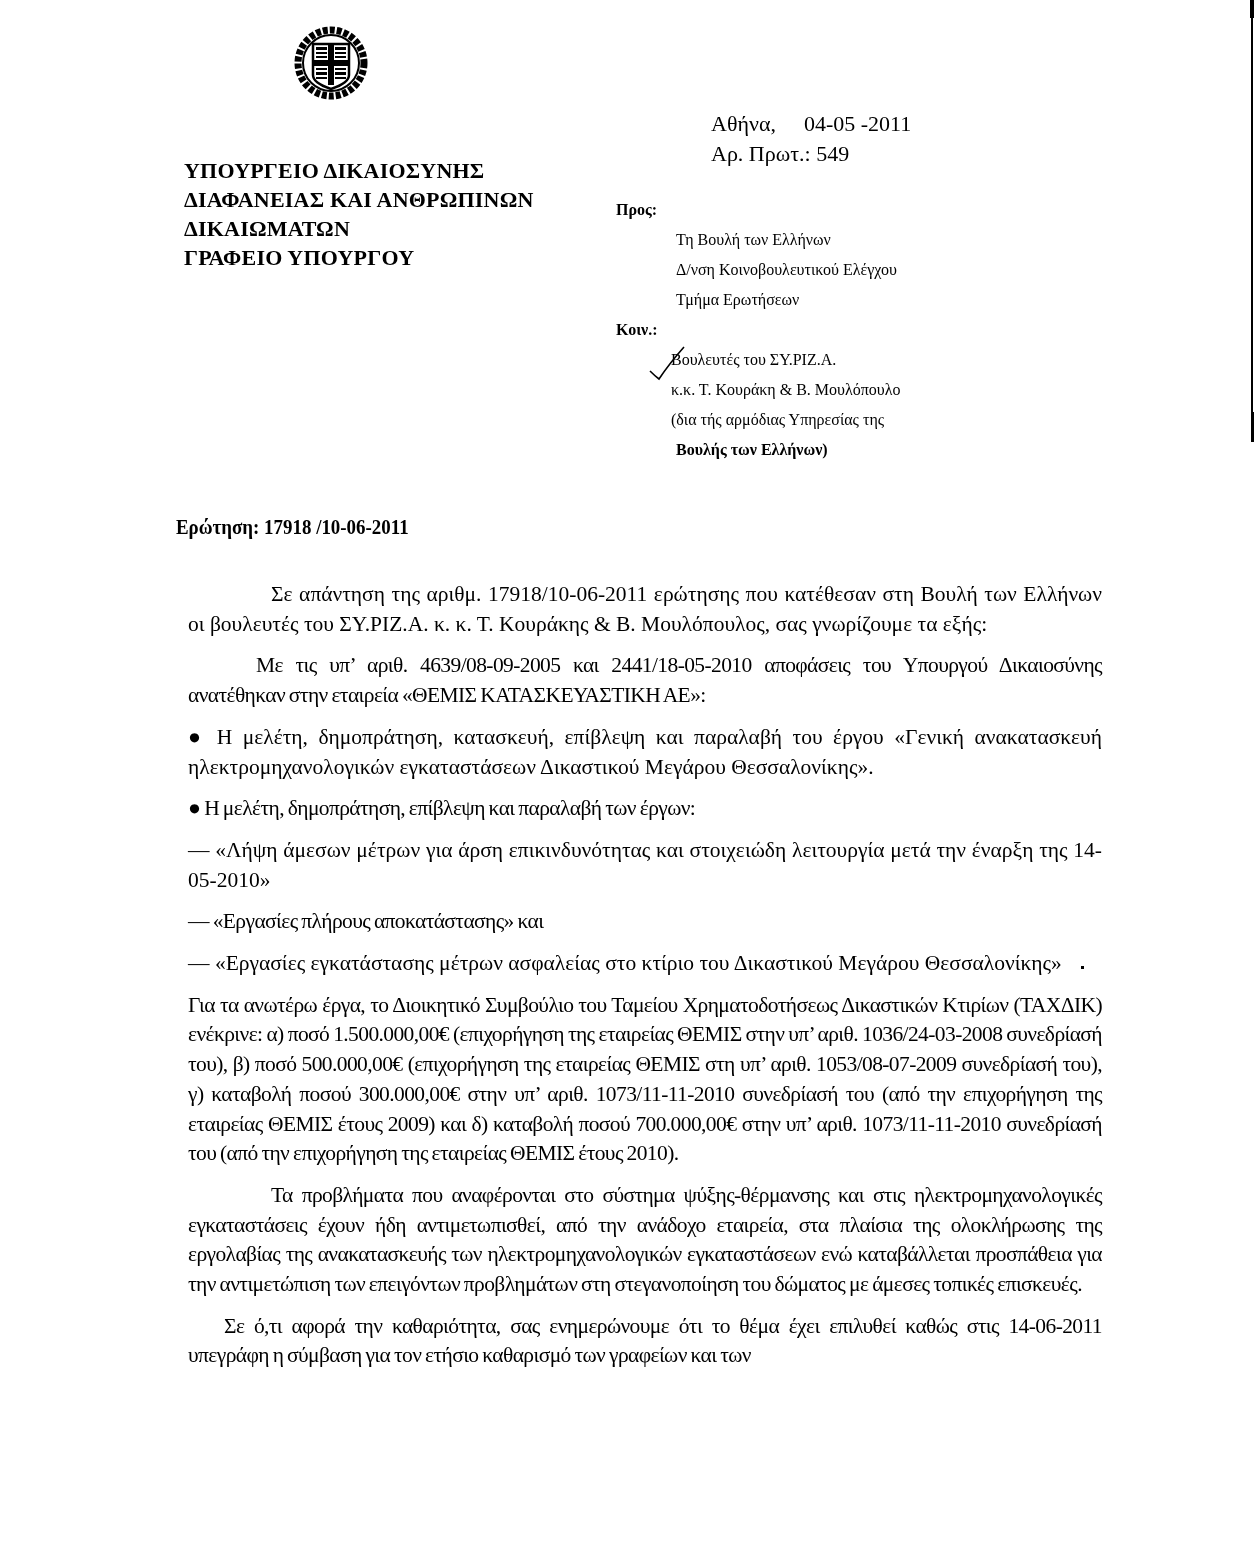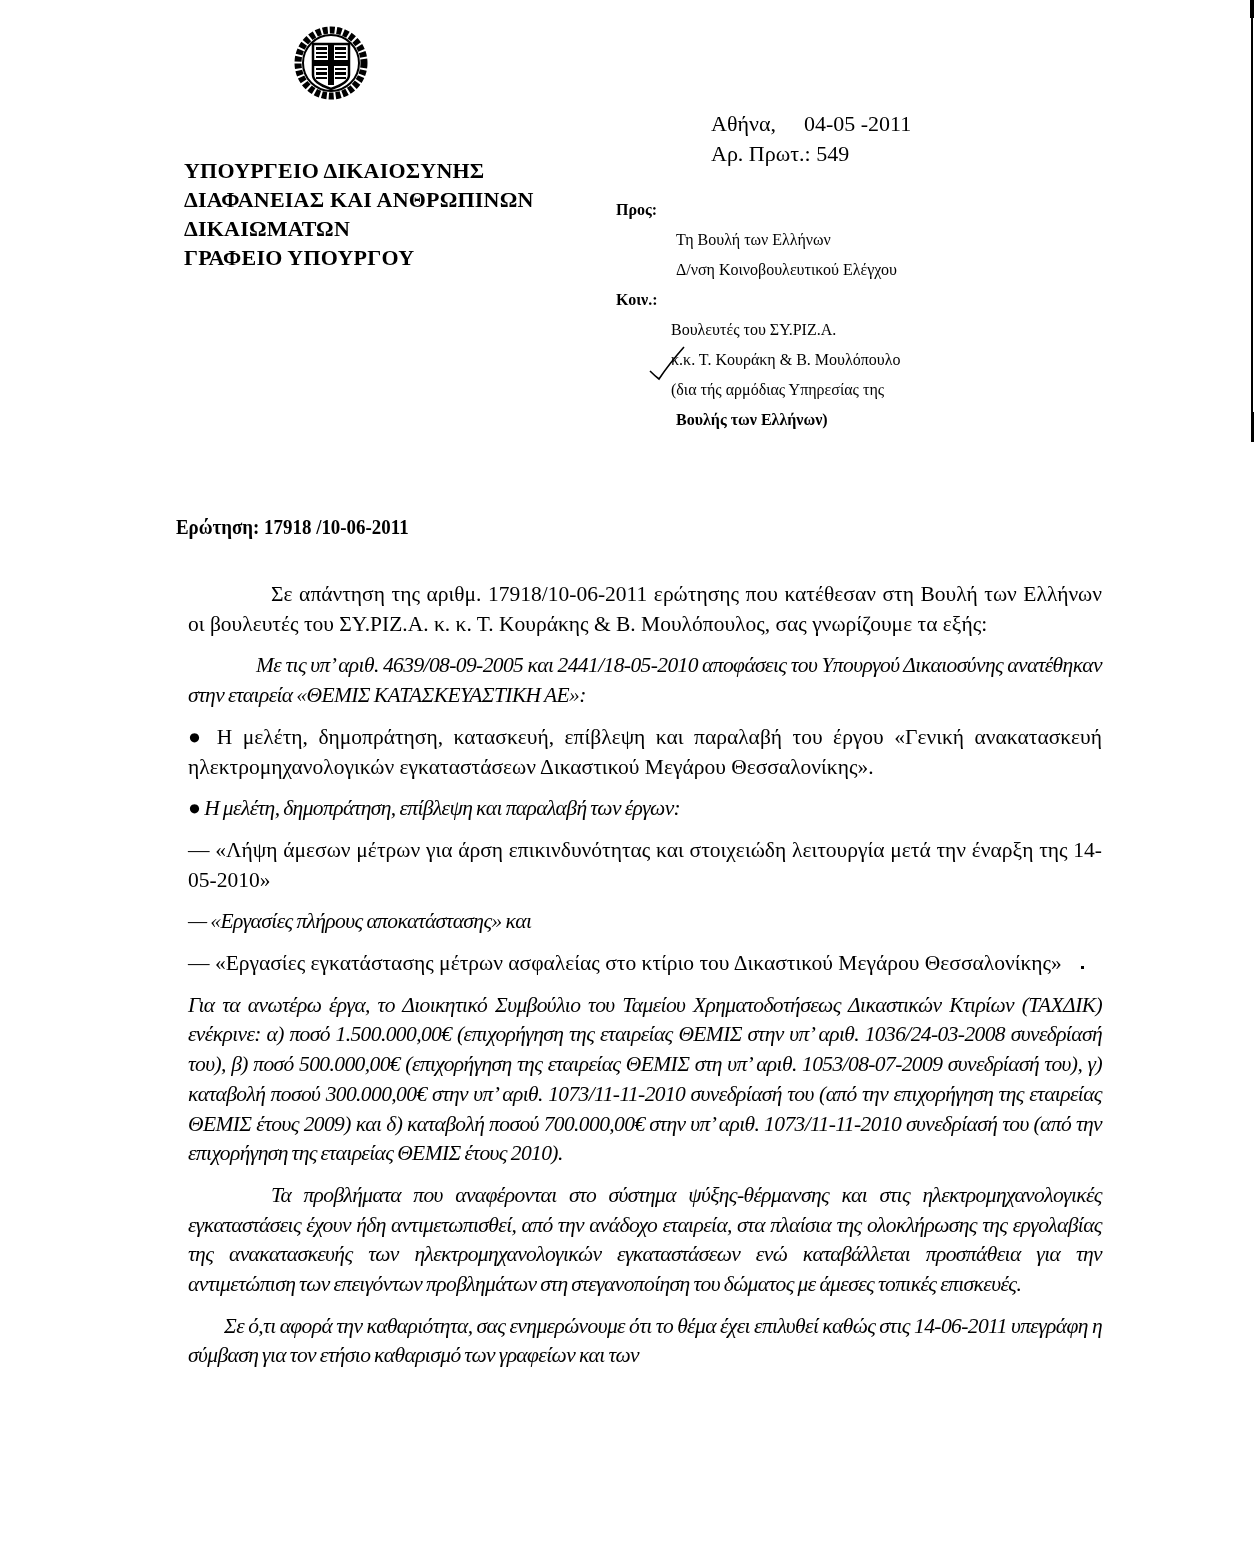--- a/index.html
+++ b/index.html
@@ -44,21 +44,21 @@
     .body-text {
       position: absolute; left: 176px; top: 568px; width: 938px;
       font-size: 21.5px; line-height: 29.7px; text-align: justify;
     }
     .body-text p { margin: 12px; }
     .ind1 { text-indent: 83px; }
     .ind2 { text-indent: 68px; }
     .ind3 { text-indent: 90px; }
     .ind4 { text-indent: 83px; }
     .ind5 { text-indent: 36px; }
-    .compress { letter-spacing: -0.6px; word-spacing: -1px; font-style: italic; }
+    .compress { letter-spacing: -0.6px; word-spacing: -1px; }
     .stray-mark {
       position: absolute; left: 1081px; top: 966px; width: 3px; height: 3px; background: #000;
     }
   </style>
 </head>
 <body>
 
 <div class="scan-line"></div>
 <div class="scan-line thick"></div>
 <div class="scan-line dots" style="height:30px"></div>
@@ -97,20 +97,21 @@
   <div>
     <span>Αρ. Πρωτ.:</span>
     <span>549</span>
   </div>
 </div>
 
 <div class="recipients">
   <div class="label">Προς:</div>
   <div class="indent">Τη Βουλή των Ελλήνων</div>
   <div class="indent">Δ/νση Κοινοβουλευτικού Ελέγχου</div>
+  <div class="indent">Τμήμα Ερωτήσεων</div>
   <div class="label">Κοιν.:</div>
   <div class="indent2">Βουλευτές του ΣΥ.ΡΙΖ.Α.</div>
   <div class="indent2"><span>κ.κ. Τ. </span><span class="underline">Κουράκη</span><span> &amp; Β. Μουλόπουλο</span></div>
   <div class="indent2">(δια τής αρμόδιας Υπηρεσίας της</div>
   <div class="indent3">Βουλής των Ελλήνων)</div>
 </div>
 
 <svg class="check" viewBox="0 0 40 40">
   <path d="M1 25 Q6 30 10 33 Q20 18 35 1" fill="none" stroke="#000" stroke-width="1.6"></path>
 </svg>

